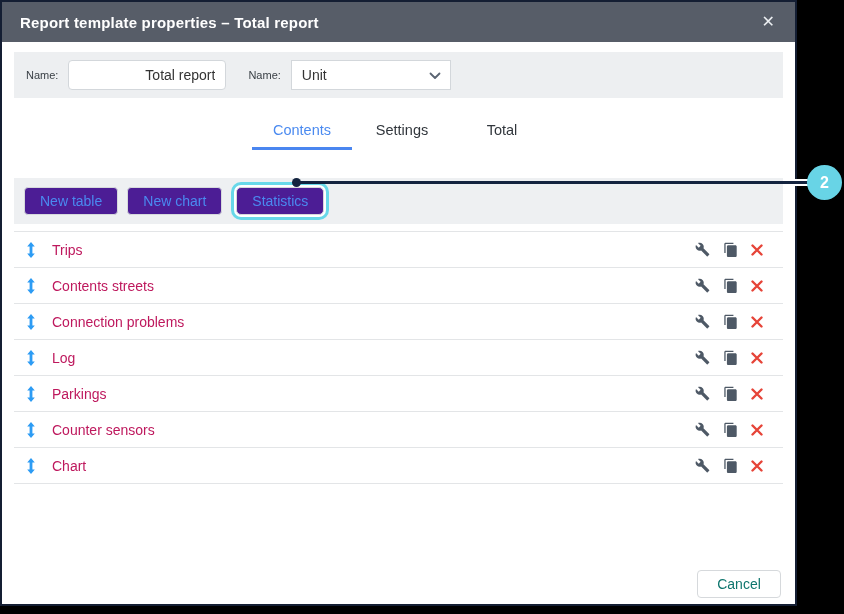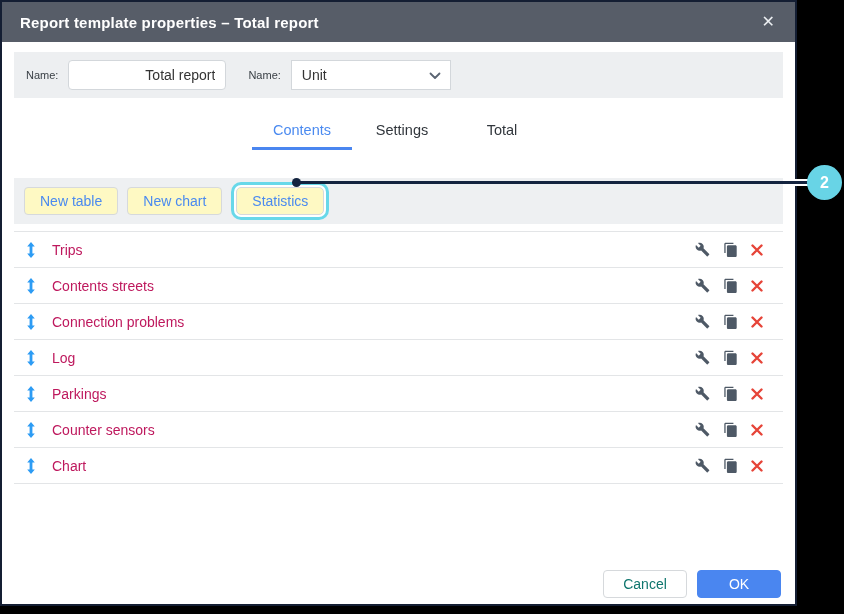--- a/index.html
+++ b/index.html
@@ -34,21 +34,21 @@
 
   
   .tabs { display:flex; padding:16px 0 0 250px; height:80px; }
   .tab { width:100px; height:36px; line-height:33px; text-align:center; font-size:14.5px;
          color:#31363c; border-bottom:3px solid transparent; cursor:pointer; }
   .tab.active { color:#4a8af0; border-bottom-color:#4a86f0; }
 
   
   .toolbar-band { margin:0 12px; height:46px; background:#eef0f2; display:flex;
                   align-items:center; padding:0 10px; }
-  .tool-btn { height:28px; padding:0 15px; margin-right:9px; background:#fef9c3;
+  .tool-btn { height:28px; padding:0 15px; margin-right:9px; background:#4c1d95;
               border:1px solid #d6d9dc; border-radius:4px; color:#4a8af0;
               font-size:14px; cursor:pointer; font-family:"Liberation Sans", sans-serif; }
   .tool-btn.highlighted { margin-left:5px;
               box-shadow:0 0 0 2px #fff, 0 0 0 5px #68d8e9; border-radius:5px; }
 
   
   .callout-dot { position:absolute; left:292px; top:178px; width:9px; height:9px;
                  border-radius:50%; background:#13233f; }
   .callout-line { position:absolute; left:298px; top:181px; width:497px; height:3px;
                   background:#13233f; }
@@ -307,21 +307,20 @@
               <use href="#cross"></use>
             </svg>
           </button>
       </span>
     </div>
 
   </div>
 
   <div class="footer">
     <button class="footer-btn cancel">Cancel</button>
-    <button class="footer-btn ok">OK</button>
   </div>
 
 </div>
 
 <div class="callout-dot"></div>
 <div class="callout-line"></div>
 <div class="callout-line-outer"></div>
 <div class="callout-badge">2</div>
 
 </body></html>

